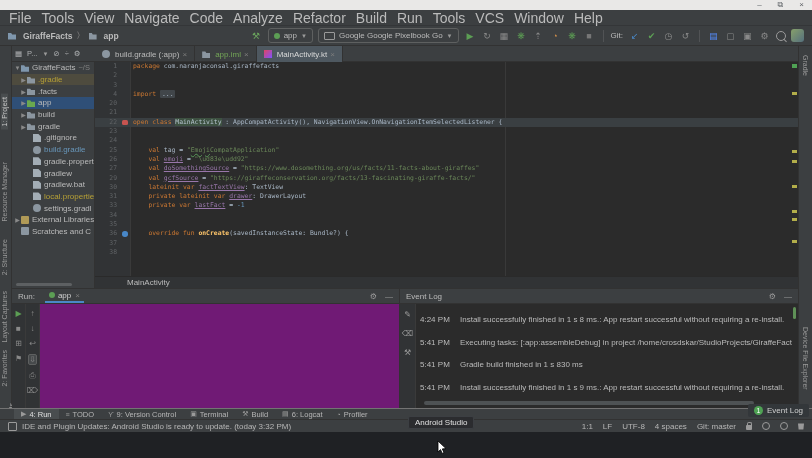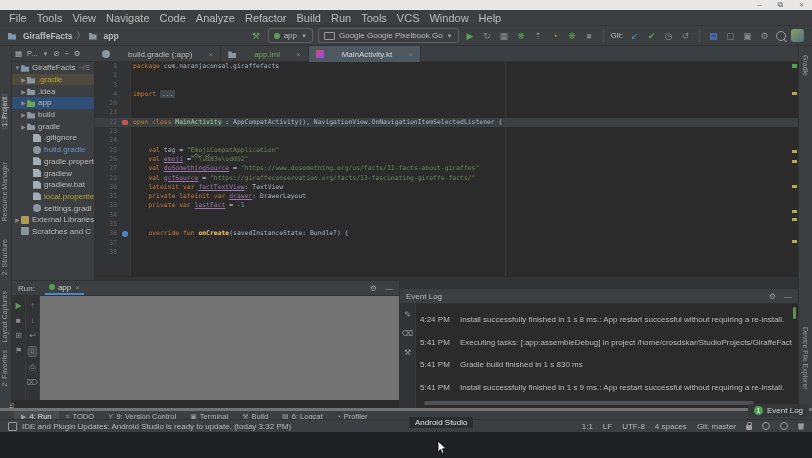--- a/index.html
+++ b/index.html
@@ -4,39 +4,39 @@
 <style>
   html,body{margin:0;padding:0;}
   body{width:812px;height:458px;position:relative;overflow:hidden;background:#2b2b2b;
        font-family:"Liberation Sans",sans-serif;color:#bbbbbb;-webkit-font-smoothing:antialiased;}
   .abs{position:absolute;}
   
   #titlebar{top:0;left:0;width:812px;height:10px;background:#e9e8e7;}
   #winctl{right:8px;top:0;height:10px;display:flex;gap:16px;align-items:center;color:#5f6368;font-size:8px;line-height:10px;}
   
   #menubar{top:10px;left:0;width:812px;height:16px;background:#3c3f41;display:flex;align-items:center;padding-left:4px;box-sizing:border-box;border-bottom:1px solid #343638;}
-  .menu-item{font-size:11px;color:#bbbbbb;padding:0 5px;}
+  .menu-item{font-size:14px;color:#bbbbbb;padding:0 5px;}
   
   #toolbar{top:26px;left:0;width:812px;height:20px;background:#3c3f41;display:flex;align-items:center;box-sizing:border-box;border-bottom:1px solid #323232;padding:0 8px;}
   #crumbs{display:flex;align-items:center;gap:4px;font-size:8.5px;font-weight:bold;color:#bbbbbb;}
   .crumb-sep{color:#777;font-size:8px;}
   #tool-right{margin-left:auto;display:flex;align-items:center;gap:5px;}
   .tbox{height:13px;border:1px solid #5e6060;border-radius:3px;display:flex;align-items:center;gap:4px;padding:0 5px;font-size:8px;color:#bbbbbb;background:#3c3f41;}
   .chev{font-size:6px;color:#9a9a9a;}
   .tico{font-size:9px;line-height:12px;width:13px;text-align:center;}
   .sep-v{width:1px;height:12px;background:#515355;margin:0 2px;}
   .gitlabel{font-size:8px;color:#bbbbbb;}
   #search-glyph{width:8px;height:8px;border:1.4px solid #9a9a9a;border-radius:50%;position:relative;}
   #search-glyph::after{content:"";position:absolute;width:4px;height:1.4px;background:#9a9a9a;transform:rotate(45deg);left:6px;top:8px;}
   #avatar{width:13px;height:13px;border-radius:3px;background:linear-gradient(135deg,#87a06a,#55707e);}
   
   #tabrow{top:46px;left:0;width:812px;height:16px;background:#3c3f41;display:flex;box-sizing:border-box;border-bottom:1px solid #323232;}
   #proj-header{width:95px;min-width:95px;display:flex;align-items:center;gap:5px;padding-left:15px;box-sizing:border-box;font-size:7.5px;color:#afb1b3;}
   #tabs{display:flex;height:16px;}
-  .tab{display:flex;align-items:center;gap:15px;padding:0 7px;font-size:8px;border-right:1px solid #323232;color:#bbbbbb;justify-content:center;}
+  .tab{display:flex;align-items:center;gap:2px;padding:0 7px;font-size:8px;border-right:1px solid #323232;color:#bbbbbb;justify-content:center;}
   .tab.active{background:#4e5860;color:#d8d8d8;}
   .tab-close{color:#7d7d7d;font-size:8px;margin-left:1px;}
   
   #lstripe{top:46px;left:0;width:12px;height:373px;background:#3c3f41;border-right:1px solid #323232;box-sizing:border-box;}
   #rstripe{top:46px;left:798px;width:14px;height:373px;background:#3c3f41;border-left:1px solid #323232;box-sizing:border-box;}
   .vlabel{position:absolute;writing-mode:vertical-rl;transform:rotate(180deg);font-size:7px;color:#9a9a9a;left:1px;padding:3px 0;}
   .vlabel.active{background:#494d4f;color:#c8c8c8;}
   .vlabel-r{position:absolute;writing-mode:vertical-rl;font-size:7px;color:#9a9a9a;left:3px;padding:3px 0;}
   
   #project{top:62px;left:12px;width:83px;height:226px;background:#3c3f41;border-right:1px solid #323232;box-sizing:border-box;overflow:hidden;}
@@ -70,41 +70,41 @@
   .f{color:#ffc66b;font-weight:bold;}
   .p{color:#9876aa;text-decoration:underline;}
   .su{color:#6a8759;text-decoration:underline wavy #579857 1px;}
   .cls{color:#b5c4ce;background:#3d5141;}
   .fold{background:#41464a;color:#a9b7c6;border-radius:1px;padding:0 2px;}
   #estripe{position:absolute;right:0;top:0;width:7px;height:214px;}
   .emark{position:absolute;right:1px;width:5px;height:3px;background:#b3ae4a;}
   .emark.green{background:#4fa254;height:4px;}
   #bcrumbbar{top:276px;left:95px;width:703px;height:12px;background:#313335;display:flex;align-items:center;padding-left:32px;box-sizing:border-box;font-size:8px;color:#bbbbbb;border-top:1px solid #2a2a2a;}
   
-  #runpanel{top:280px;left:12px;width:387px;height:120px;background:#737373;border-top:1px solid #323232;box-sizing:border-box;}
+  #runpanel{top:288px;left:12px;width:387px;height:120px;background:#701a75;border-top:1px solid #323232;box-sizing:border-box;}
   .phead{height:15px;background:#3c3f41;display:flex;align-items:center;padding:0 6px;font-size:8px;color:#bbbbbb;border-bottom:1px solid #323232;box-sizing:border-box;}
   .phead .sp{margin-left:auto;display:flex;gap:8px;color:#9a9a9a;font-size:8px;}
   #runtab{display:flex;align-items:center;gap:3px;margin-left:10px;padding:1px 4px;border-bottom:2px solid #4a88c7;color:#d0d0d0;}
   .droid-dot{width:6px;height:6px;border-radius:50%;background:#5c9e54;}
   #runcols{position:absolute;left:0;top:15px;bottom:0;width:29px;display:flex;}
   .rcol{width:14px;background:#313335;border-right:1px solid #3a3a3a;display:flex;flex-direction:column;align-items:center;padding-top:5px;gap:6px;box-sizing:border-box;}
   .rcol span{font-size:8px;line-height:9px;color:#8a8a8a;}
   .rcol span.sel{border:1px solid #5e6060;background:#46494b;border-radius:2px;}
   
   #eventlog{top:288px;left:399px;width:399px;height:120px;background:#2b2b2b;border-top:1px solid #323232;border-left:1px solid #323232;box-sizing:border-box;}
   #ev-icons{position:absolute;left:0;top:15px;bottom:0;width:16px;background:#313335;border-right:1px solid #3a3a3a;display:flex;flex-direction:column;align-items:center;padding-top:6px;gap:10px;box-sizing:border-box;}
   #ev-icons span{font-size:8px;color:#9a9a9a;}
   #ev-list{position:absolute;left:20px;right:6px;top:26px;font-size:8px;}
   .ev-row{display:flex;gap:8px;height:22.5px;align-items:flex-start;white-space:nowrap;overflow:hidden;}
   .ev-time{min-width:32px;color:#bbbbbb;}
   .ev-text{color:#bbbbbb;}
   #ev-vscroll{position:absolute;right:2px;top:18px;width:3px;height:12px;background:#5f9157;border-radius:2px;}
   #ev-hscroll{position:absolute;left:24px;bottom:3px;width:330px;height:4px;background:#4e5254;border-radius:2px;}
   
-  #bottombar{top:408px;left:0;width:812px;height:11px;background:#3c3f41;display:flex;padding-left:14px;box-sizing:border-box;border-top:3px solid #737373;}
+  #bottombar{top:408px;left:0;width:812px;height:11px;background:#3c3f41;display:flex;align-items:center;padding-left:14px;box-sizing:border-box;border-top:1px solid #737373;}
   .btool{display:flex;align-items:center;gap:3px;font-size:7.5px;color:#b6b6b6;padding:0 7px;height:11px;}
   .btool .bico{font-size:7px;color:#9a9a9a;}
   .btool.active{background:#494d4f;color:#e0e0e0;}
   #evbadge{top:404px;left:748px;height:13px;background:#33373a;border-radius:2px;display:flex;align-items:center;gap:4px;padding:0 6px;font-size:8px;color:#d0d0d0;}
   #evbadge .cnt{width:9px;height:9px;border-radius:50%;background:#4fa254;color:#fff;font-size:7px;line-height:9px;text-align:center;}
   
   #statusbar{top:419px;left:0;width:812px;height:13px;background:#3c3f41;display:flex;align-items:center;padding:0 8px;box-sizing:border-box;font-size:8px;color:#b6b6b6;border-top:1px solid #323232;}
   #status-right{margin-left:auto;display:flex;align-items:center;gap:10px;}
   .lockico{width:6px;height:5px;background:#9a9a9a;border-radius:1px;position:relative;margin-top:3px;}
   .lockico::before{content:"";position:absolute;top:-3px;left:1px;width:3px;height:3px;border:1px solid #9a9a9a;border-bottom:none;border-radius:2px 2px 0 0;}
@@ -244,21 +244,21 @@
       <span class="c-path">~/S</span>
     </div>
     <div class="trow sel-muted" style="padding-left: 8px;">
       <span class="arrow">▶</span>
       <span class="ti i-folder"></span>
       <span class="c-gold">.gradle</span>
     </div>
     <div class="trow" style="padding-left: 8px;">
       <span class="arrow">▶</span>
       <span class="ti i-folder"></span>
-      <span>.idea</span>
+      <span>.facts</span>
     </div>
     <div class="trow sel-blue" style="padding-left: 8px;">
       <span class="arrow">▶</span>
       <span class="ti i-app-folder"></span>
       <span>app</span>
     </div>
     <div class="trow" style="padding-left: 8px;">
       <span class="arrow">▶</span>
       <span class="ti i-folder"></span>
       <span>build</span>

